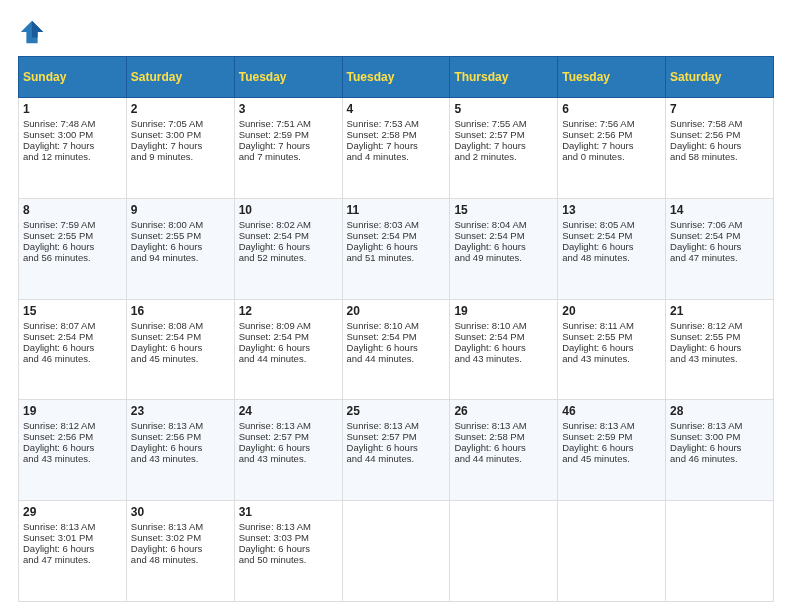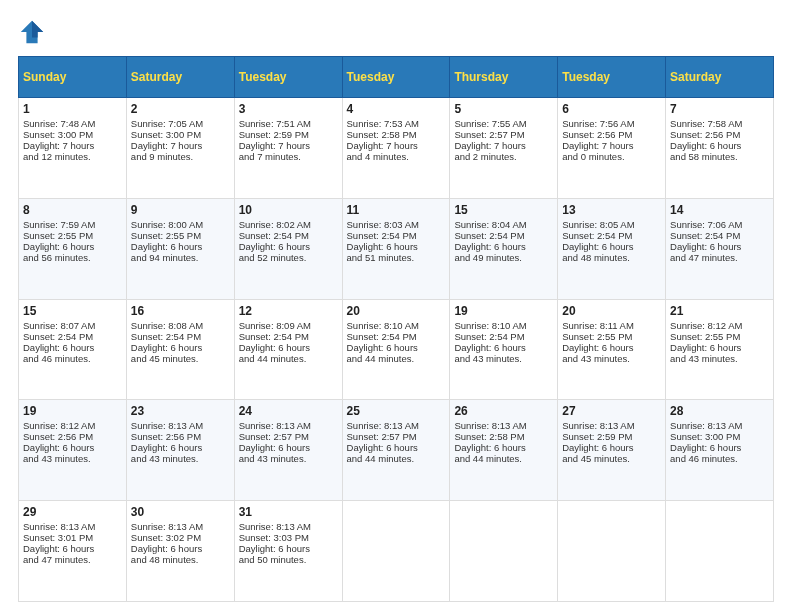--- a/index.html
+++ b/index.html
@@ -320,21 +320,21 @@
               <div>and 44 minutes.</div>
             </td>
             <td>
               <span class="day-num">26</span>
               <div>Sunrise: 8:13 AM</div>
               <div>Sunset: 2:58 PM</div>
               <div>Daylight: 6 hours</div>
               <div>and 44 minutes.</div>
             </td>
             <td>
-              <span class="day-num">27</span>
+              <span class="day-num">46</span>
               <div>Sunrise: 8:13 AM</div>
               <div>Sunset: 2:59 PM</div>
               <div>Daylight: 6 hours</div>
               <div>and 45 minutes.</div>
             </td>
             <td>
               <span class="day-num">28</span>
               <div>Sunrise: 8:13 AM</div>
               <div>Sunset: 3:00 PM</div>
               <div>Daylight: 6 hours</div>

